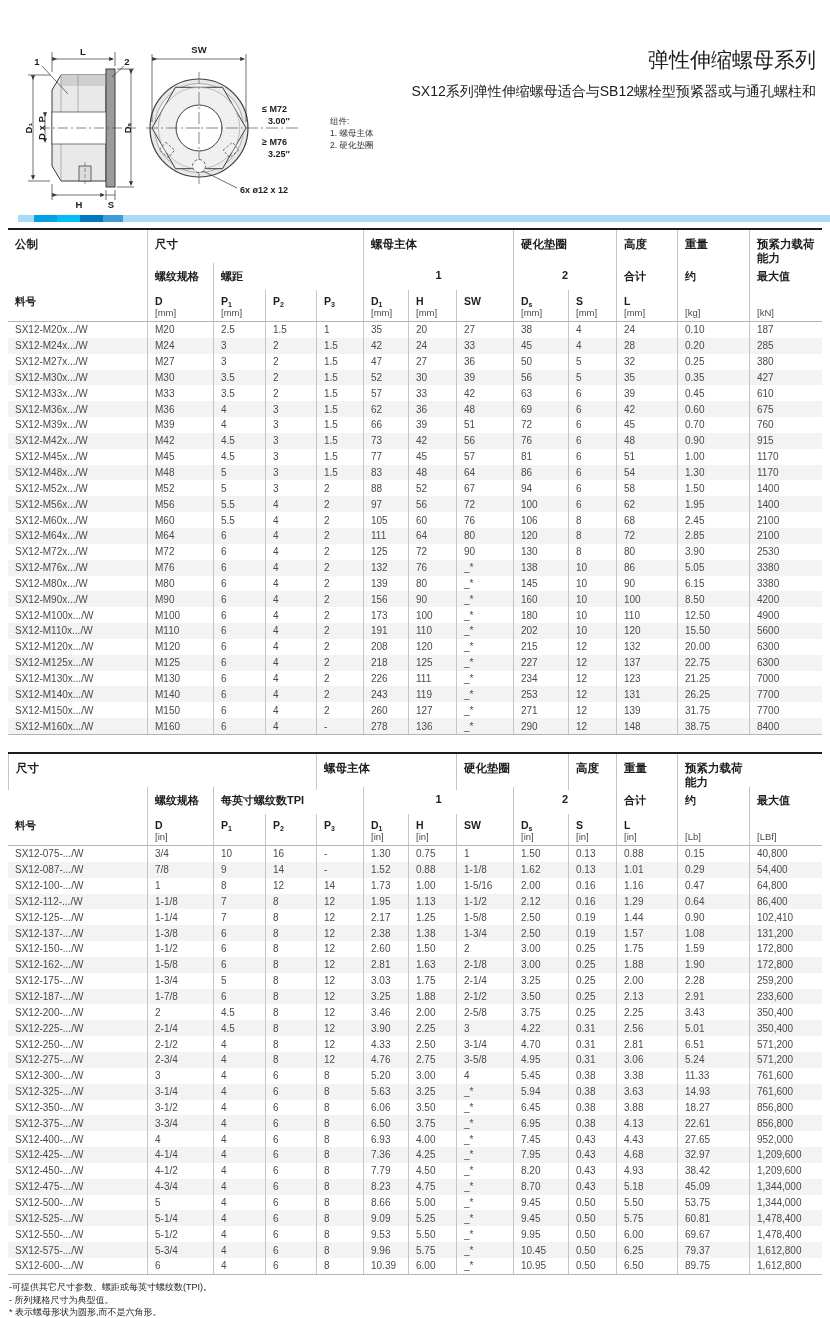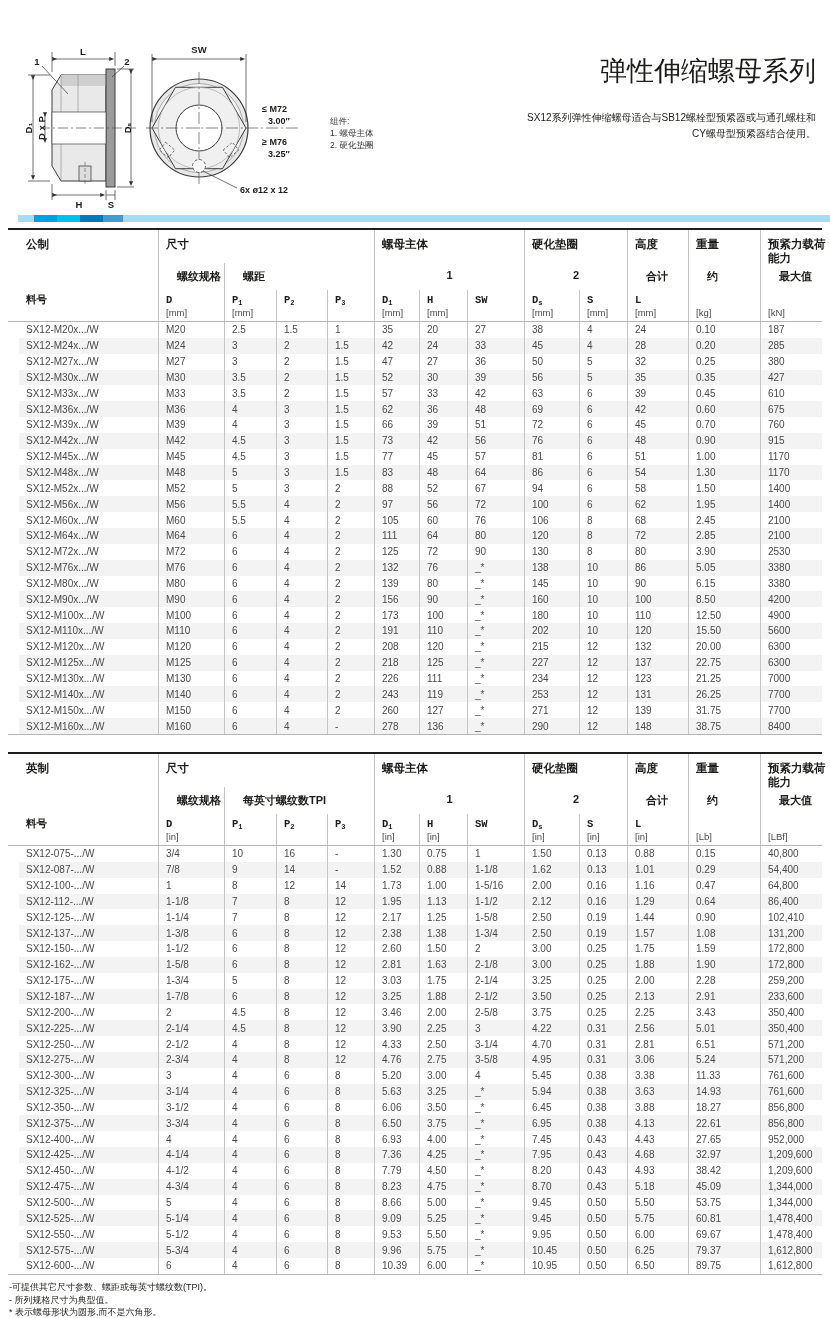--- a/index.html
+++ b/index.html
@@ -3,47 +3,47 @@
 <meta charset="utf-8">
 <style>
   html,body{margin:0;padding:0;background:#fff;}
   body{width:830px;height:1318px;font-family:"Liberation Sans","DejaVu Sans",sans-serif;color:#1d1d1b;}
   .page{position:relative;width:830px;height:1318px;overflow:hidden;background:#fff;}
 
   
   .titleblock{position:absolute;top:46px;right:14px;text-align:right;}
   .product{font-size:54px;line-height:1.0;font-weight:400;color:#1d1d1b;}
   .sub1{font-size:21px;line-height:1.15;margin-top:4px;}
-  .sub2{font-size:27px;line-height:1.15;margin-top:10px;}
-  .desc{font-size:10px;line-height:1.55;margin-top:23px;color:#1d1d1b;}
+  .sub2{font-size:21px;line-height:1.15;margin-top:2px;}
+  .desc{font-size:14px;line-height:1.55;margin-top:9px;color:#1d1d1b;}
 
   
   .drawing{position:absolute;left:0;top:2px;}
   .drawing text{font-family:"Liberation Sans","DejaVu Sans",sans-serif;}
   .dimtxt{font-size:9.5px;font-weight:bold;fill:#1d1d1b;}
   .notetxt{font-size:9px;font-weight:bold;fill:#1d1d1b;}
   .legtxt{font-size:8.5px;fill:#333;}
 
   
   .colorbar{position:absolute;left:0;top:215px;width:830px;height:7px;display:flex;}
   .colorbar span{height:100%;display:block;}
 
   
   .dtable{position:absolute;left:8px;width:814px;border-top:2px solid #1d1d1b;background:#fff;}
   #metric{top:228px;}
   #imperial{top:752px;}
-  .hrow,.trow{display:grid;grid-template-columns:139px 66px 52px 51px 47px 45px 48px 57px 55px 48px 61px 72px 73px;margin-left:11px;}
+  .hrow,.trow{display:grid;grid-template-columns:139px 66px 52px 51px 47px 45px 48px 57px 55px 48px 61px 72px 73px;}
   .thead{border-bottom:1px solid #b5b5b5;}
   .r1{height:33px;}
   .r2{height:27px;}
   .r3{height:31px;}
   .gcell{font-weight:bold;font-size:11.5px;line-height:1.25;padding:7px 4px 0 7px;color:#1d1d1b;}
-  .scell{font-weight:bold;font-size:11px;padding:6px 0 0 18px;color:#1d1d1b;}
+  .scell{font-weight:bold;font-size:11px;padding:6px 0 0 7px;color:#1d1d1b;}
   .ccell{padding:3px 0 0 7px;}
-  .letter-line{height:13px;line-height:13px;font-family:Liberation Mono, monospace;}
+  .letter-line{height:13px;line-height:13px;}
   .letter{font-weight:bold;font-size:10.5px;color:#1d1d1b;}
   .subsc{font-weight:bold;font-size:7px;vertical-align:-2px;color:#1d1d1b;}
   .unit{font-size:9.5px;color:#4a4a4a;margin-top:1px;}
   .bl{border-left:1px solid #c5c5c5;}
   .center{padding-left:0;text-align:center;}
   .tbody{border-bottom:1px solid #b5b5b5;text-align:center;}
   .trow{height:15.85px;}
   .trow:nth-child(even){background:#f3f3f3;}
   .trow>div{font-size:10px;color:#4a4a4a;padding-left:7px;display:flex;align-items:center;overflow:hidden;white-space:nowrap;}
 
@@ -135,21 +135,20 @@
       <text class="legtxt" x="330" y="122">组件:</text>
       <text class="legtxt" x="330" y="134">1. 螺母主体</text>
       <text class="legtxt" x="330" y="146">2. 硬化垫圈</text>
     </g>
   </svg>
 
   <div class="titleblock">
     <div class="sub2">弹性伸缩螺母系列</div>
     <div class="desc">
       <div>SX12系列弹性伸缩螺母适合与SB12螺栓型预紧器或与通孔螺柱和</div>
-      <div>CY螺母型预紧器结合使用。</div>
     </div>
   </div>
 
   <div class="colorbar" id="colorbar">
       <span style="width: 18px; background: transparent;"></span>
       <span style="width: 16px; background: rgb(169, 219, 247);"></span>
       <span style="width: 23px; background: rgb(0, 160, 228);"></span>
       <span style="width: 23px; background: rgb(0, 189, 242);"></span>
       <span style="width: 23px; background: rgb(0, 120, 193);"></span>
       <span style="width: 20px; background: rgb(63, 156, 215);"></span>
@@ -617,21 +616,20 @@
           <div class="bl">12</div>
           <div class="bl">148</div>
           <div class="bl">38.75</div>
           <div class="bl">8400</div>
         </div>
       </div>
     </div>
   <div class="dtable" id="imperial">
       <div class="thead">
         <div class="hrow r1">
-          <div class="gcell" style="grid-column: span 1;">英制</div>
           <div class="gcell bl" style="grid-column: span 4;">尺寸</div>
           <div class="gcell bl" style="grid-column: span 3;">螺母主体</div>
           <div class="gcell bl" style="grid-column: span 2;">硬化垫圈</div>
           <div class="gcell bl" style="grid-column: span 1;">高度</div>
           <div class="gcell bl" style="grid-column: span 1;">重量</div>
           <div class="gcell bl" style="grid-column: span 1;">预紧力载荷能力</div>
         </div>
         <div class="hrow r2">
           <div class="scell" style="grid-column: span 1;"></div>
           <div class="scell bl" style="grid-column: span 1;">螺纹规格</div>

